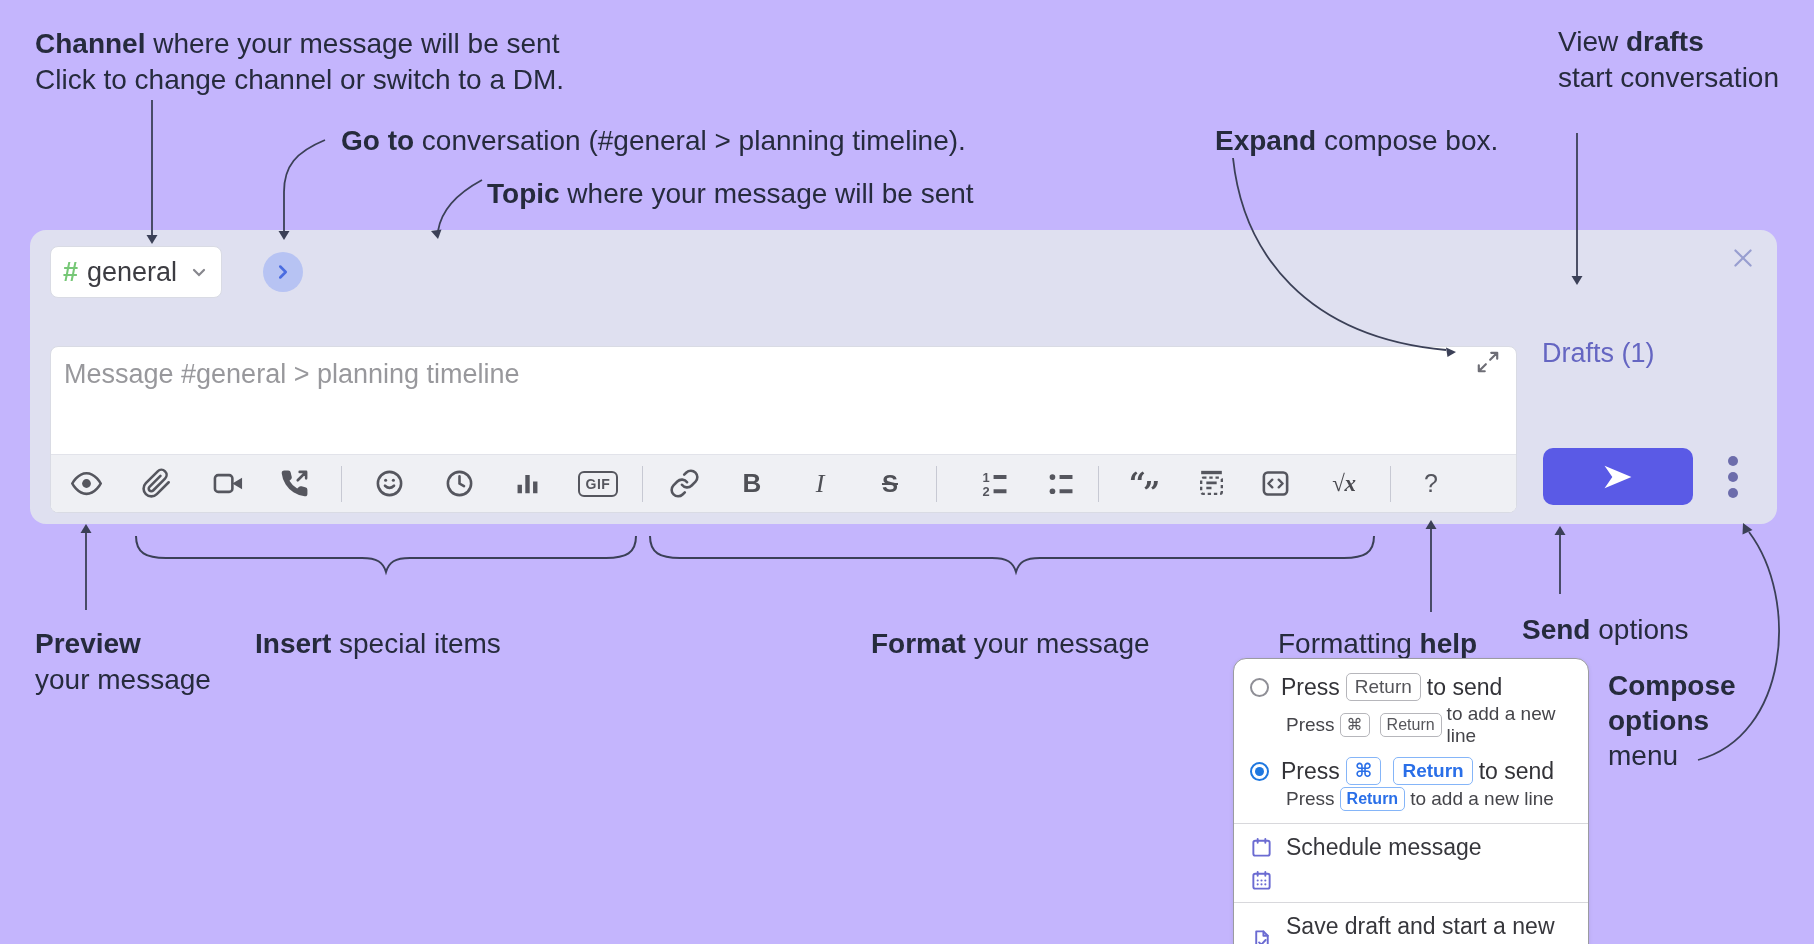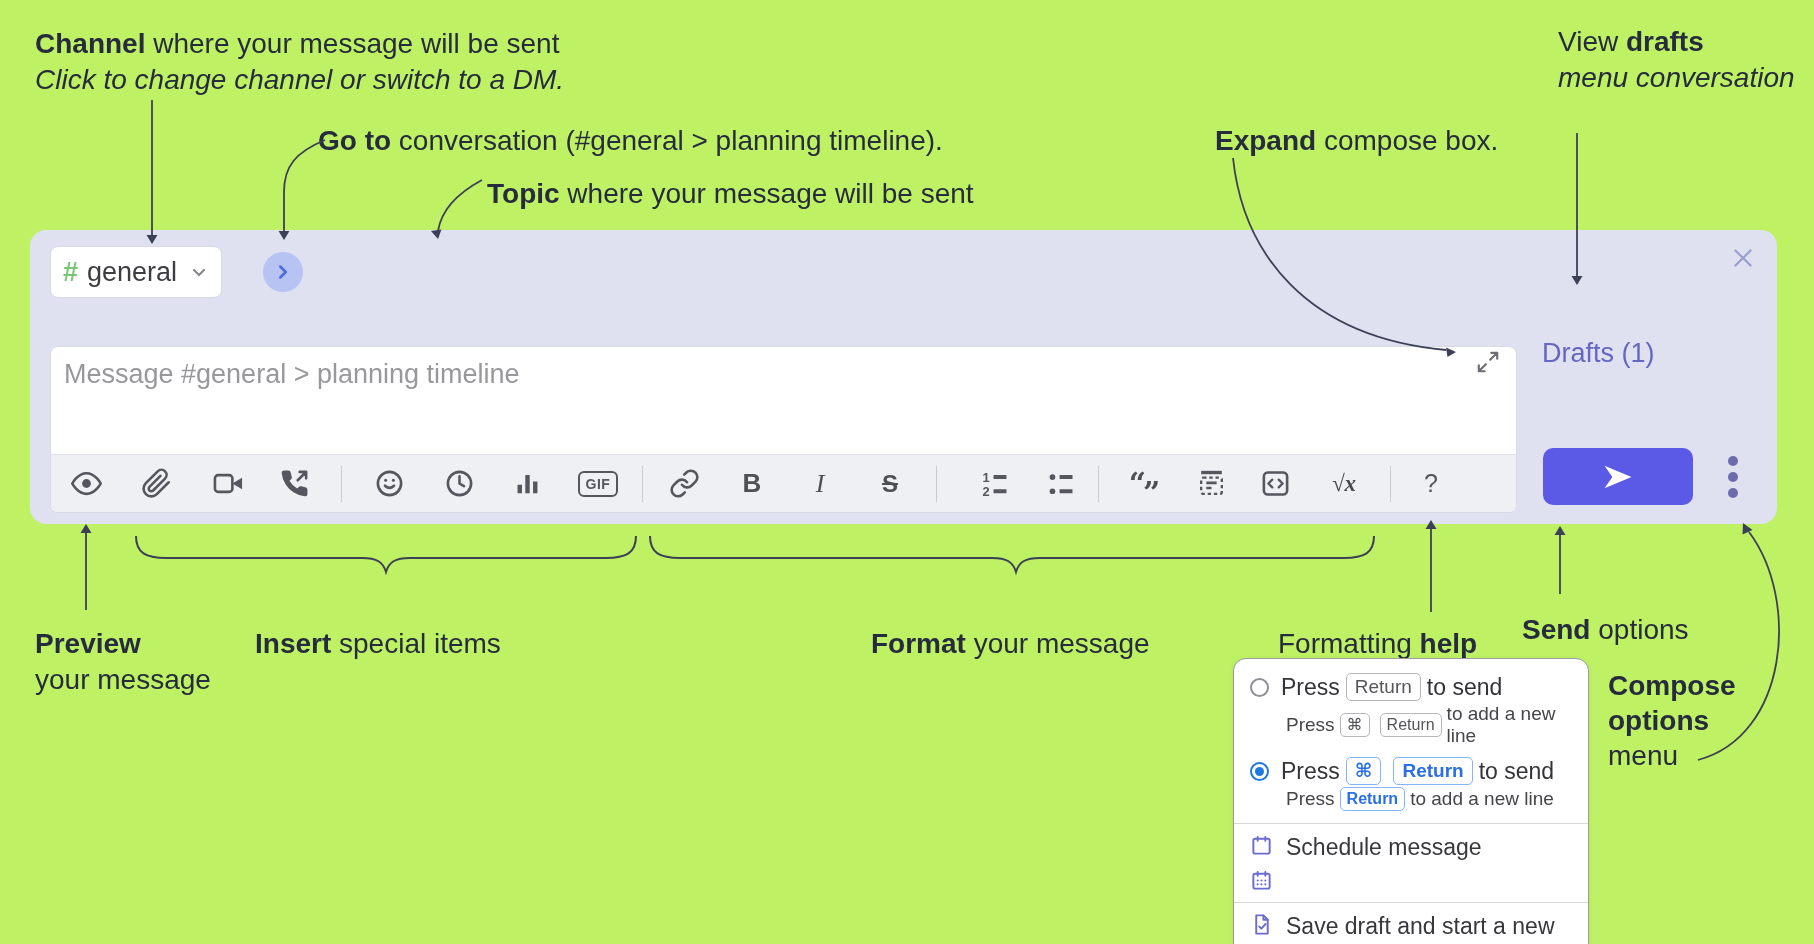--- a/index.html
+++ b/index.html
@@ -1,22 +1,22 @@
 <!DOCTYPE html>
 <html><head>
 <meta charset="utf-8">
 <style>
   html,body{margin:0;padding:0;background:#fff;}
-  .stage{position:relative;width:1814px;height:944px;background:#bef264;overflow:hidden;
+  .stage{position:relative;width:1814px;height:944px;background:#c4b5fd;overflow:hidden;
          font-family:"Liberation Sans","DejaVu Sans",sans-serif;}
   svg.overlay{position:absolute;left:0;top:0;width:1814px;height:944px;pointer-events:none;z-index:6;}
   
   .ann{position:absolute;font-size:28px;line-height:36px;color:#262b3d;white-space:nowrap;z-index:2;}
   .ann b{font-weight:700;}
-  .ann .it{font-style:italic;}
+  .ann .it{}
   
   .compose{position:absolute;left:30px;top:230px;width:1747px;height:294px;background:#dfe0f0;border-radius:16px;z-index:1;}
   .wbox{position:absolute;background:#fff;border:1px solid #d9dbe4;border-radius:8px;box-sizing:border-box;}
   .channel-box{left:20px;top:16px;width:172px;height:52px;display:flex;align-items:center;padding:0 12px;cursor:pointer;}
   .hash{color:#76c776;font-weight:700;font-size:27px;margin-right:9px;}
   .chname{font-size:27px;color:#3c3c42;flex:1;}
   .goto-circle{position:absolute;left:233px;top:22px;width:40px;height:40px;border-radius:50%;background:#b7c3f3;display:flex;align-items:center;justify-content:center;cursor:pointer;}
   .topic-box{left:280px;top:16px;width:1206px;height:52px;display:flex;align-items:center;padding:0 14px;}
   .topic-box input{border:0;outline:0;flex:1;font-size:27px;color:#28282c;font-family:inherit;background:transparent;}
   .iconbtn{display:flex;align-items:center;justify-content:center;cursor:pointer;background:none;border:none;padding:0;}
@@ -45,21 +45,21 @@
   .opt{padding:4px 14px 2px 16px;cursor:pointer;}
   .opt .main{display:flex;align-items:center;font-size:23px;color:#333338;}
   .opt .sub{margin:2px 0 4px 36px;font-size:19px;color:#45454a;display:flex;align-items:center;}
   .radio{width:19px;height:19px;border:2px solid #8f8f96;border-radius:50%;margin-right:12px;flex:0 0 auto;box-sizing:border-box;display:flex;align-items:center;justify-content:center;}
   .radio.sel{border-color:#1f78e0;}
   .radio.sel i{width:9px;height:9px;border-radius:50%;background:#1f78e0;}
   kbd{display:inline-block;border:1px solid #b6b6bb;border-radius:5px;background:#fff;padding:0 8px;margin:0 6px;font-family:inherit;font-size:19px;color:#55555a;line-height:26px;}
   .sub kbd{font-size:16px;line-height:22px;padding:0 6px;margin:0 5px;}
   kbd.blue{border-color:#85b5f8;color:#2a6fe8;font-weight:600;}
   .mdiv{border-top:1px solid #d8d8dc;margin:6px 0;}
-  .mitem{display:flex;font-size:23px;color:#37373c;padding:4px 16px;cursor:pointer;}
+  .mitem{display:flex;align-items:center;font-size:23px;color:#37373c;padding:4px 16px;cursor:pointer;}
   .mitem svg{width:23px;height:23px;margin-right:13px;flex:0 0 auto;}
 </style>
 </head>
 <body>
 
 <div class="stage">
 
   <svg class="overlay">
     <g stroke="#3b4057" stroke-width="1.8" fill="none">
       <path d="M152,100 V237"></path>
@@ -84,32 +84,32 @@
       <path d="M1431,520 l-5.5,9 h11 z"></path>
       <path d="M1560,526 l-5.5,9 h11 z"></path>
       <path d="M1743,523 l-0.5,11.5 l10,-4.5 z"></path>
     </g>
   </svg>
 
   <div class="ann" style="left:35px;top:26px;">
     <div><b>Channel</b><span> where your message will be sent</span></div>
     <div class="it">Click to change channel or switch to a DM.</div>
   </div>
-  <div class="ann" style="left:318px;top:123px;text-align:right;">
+  <div class="ann" style="left:341px;top:123px;text-align:right;">
     <b>Go to</b><span> conversation (#general &gt; planning timeline).</span>
   </div>
   <div class="ann" style="left:487px;top:176px;">
     <b>Topic</b><span> where your message will be sent</span>
   </div>
   <div class="ann" style="left:1215px;top:123px;">
     <b>Expand</b><span> compose box.</span>
   </div>
   <div class="ann" style="left:1558px;top:24px;">
     <div><span>View </span><b>drafts</b></div>
-    <div class="it">menu conversation</div>
+    <div class="it">start conversation</div>
   </div>
 
   <div class="compose">
 
     <div class="wbox channel-box">
       <span class="hash">#</span>
       <span class="chname">general</span>
       <span style="display:flex;">
         <svg width="20" height="20" viewBox="0 0 20 20" fill="none" stroke="#87878d" stroke-width="2.2" stroke-linecap="round">
             <path d="M5,8 l5,5 5,-5"></path>

